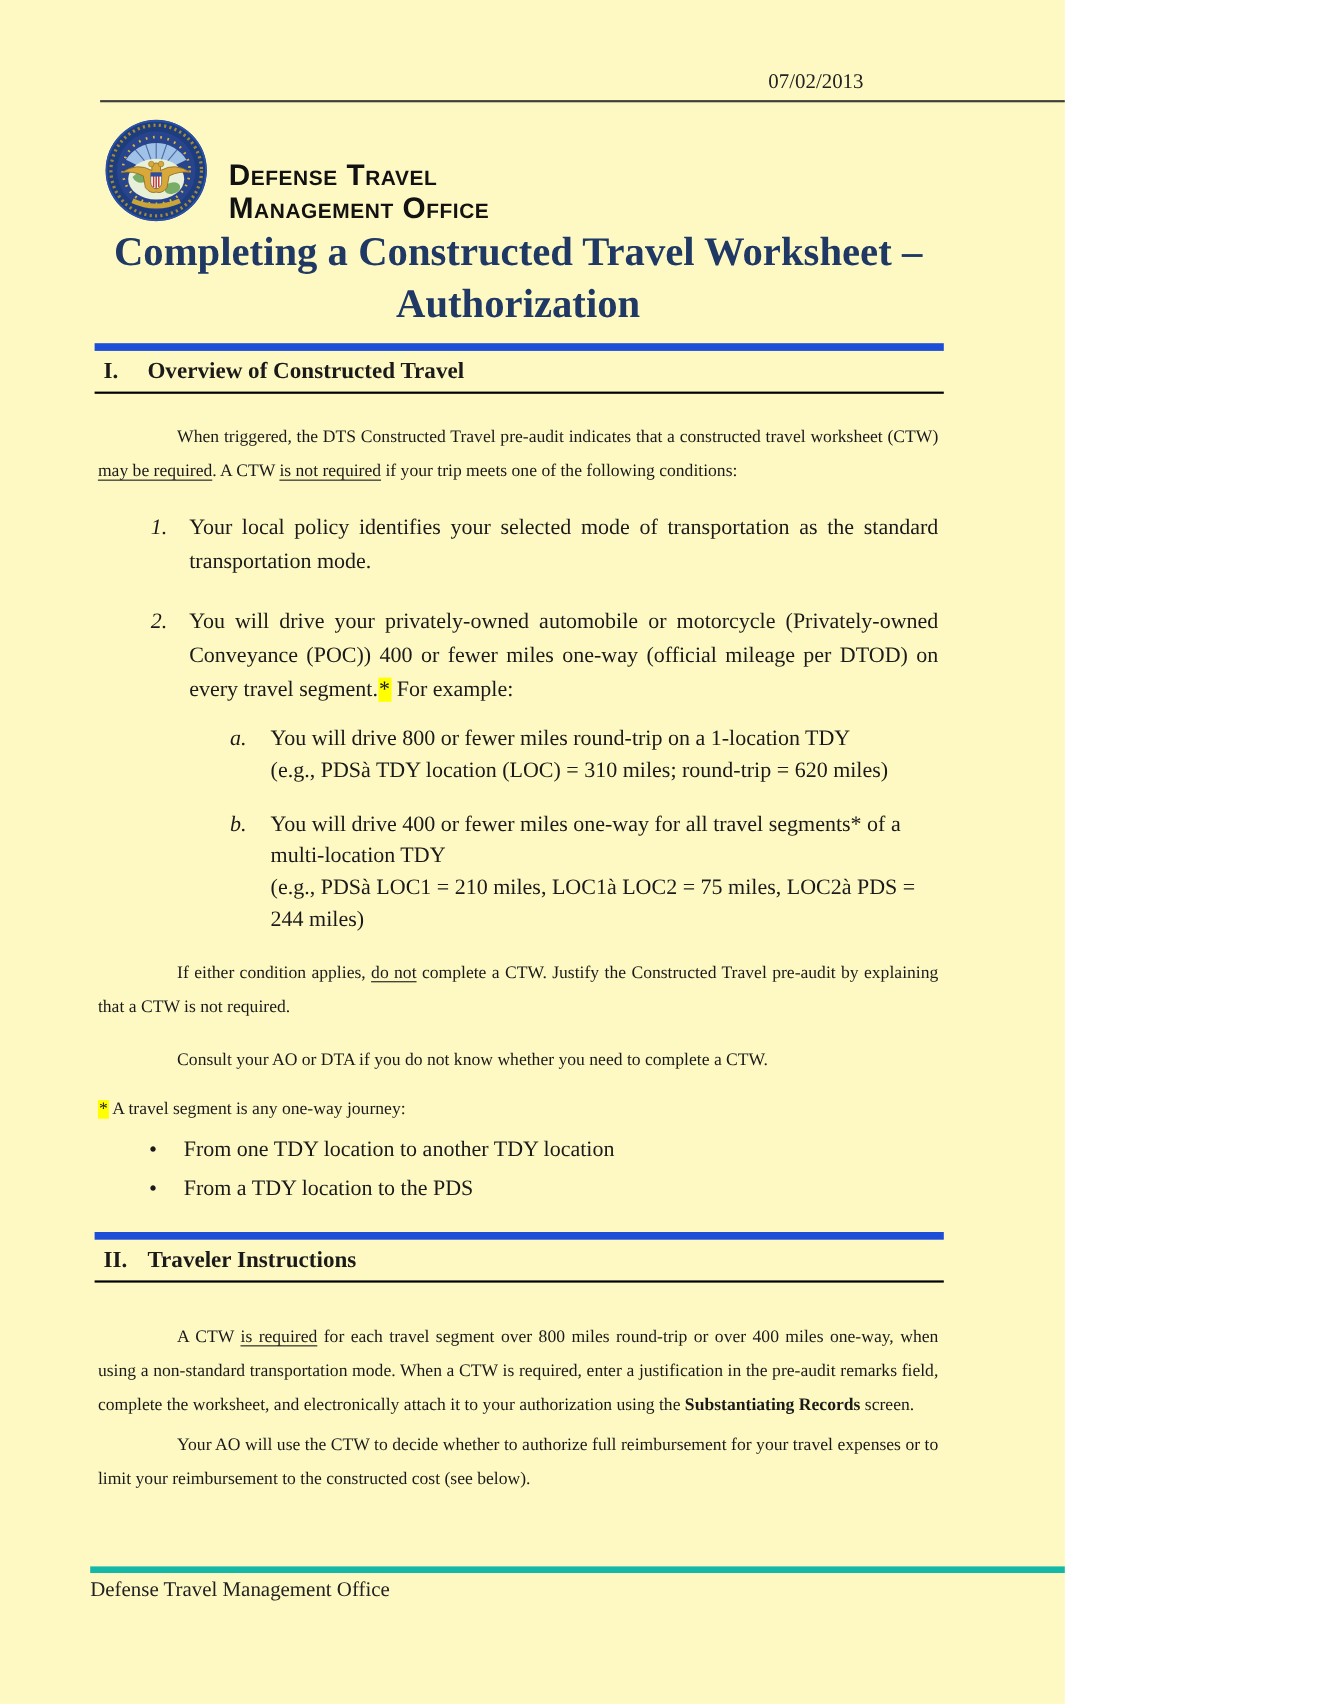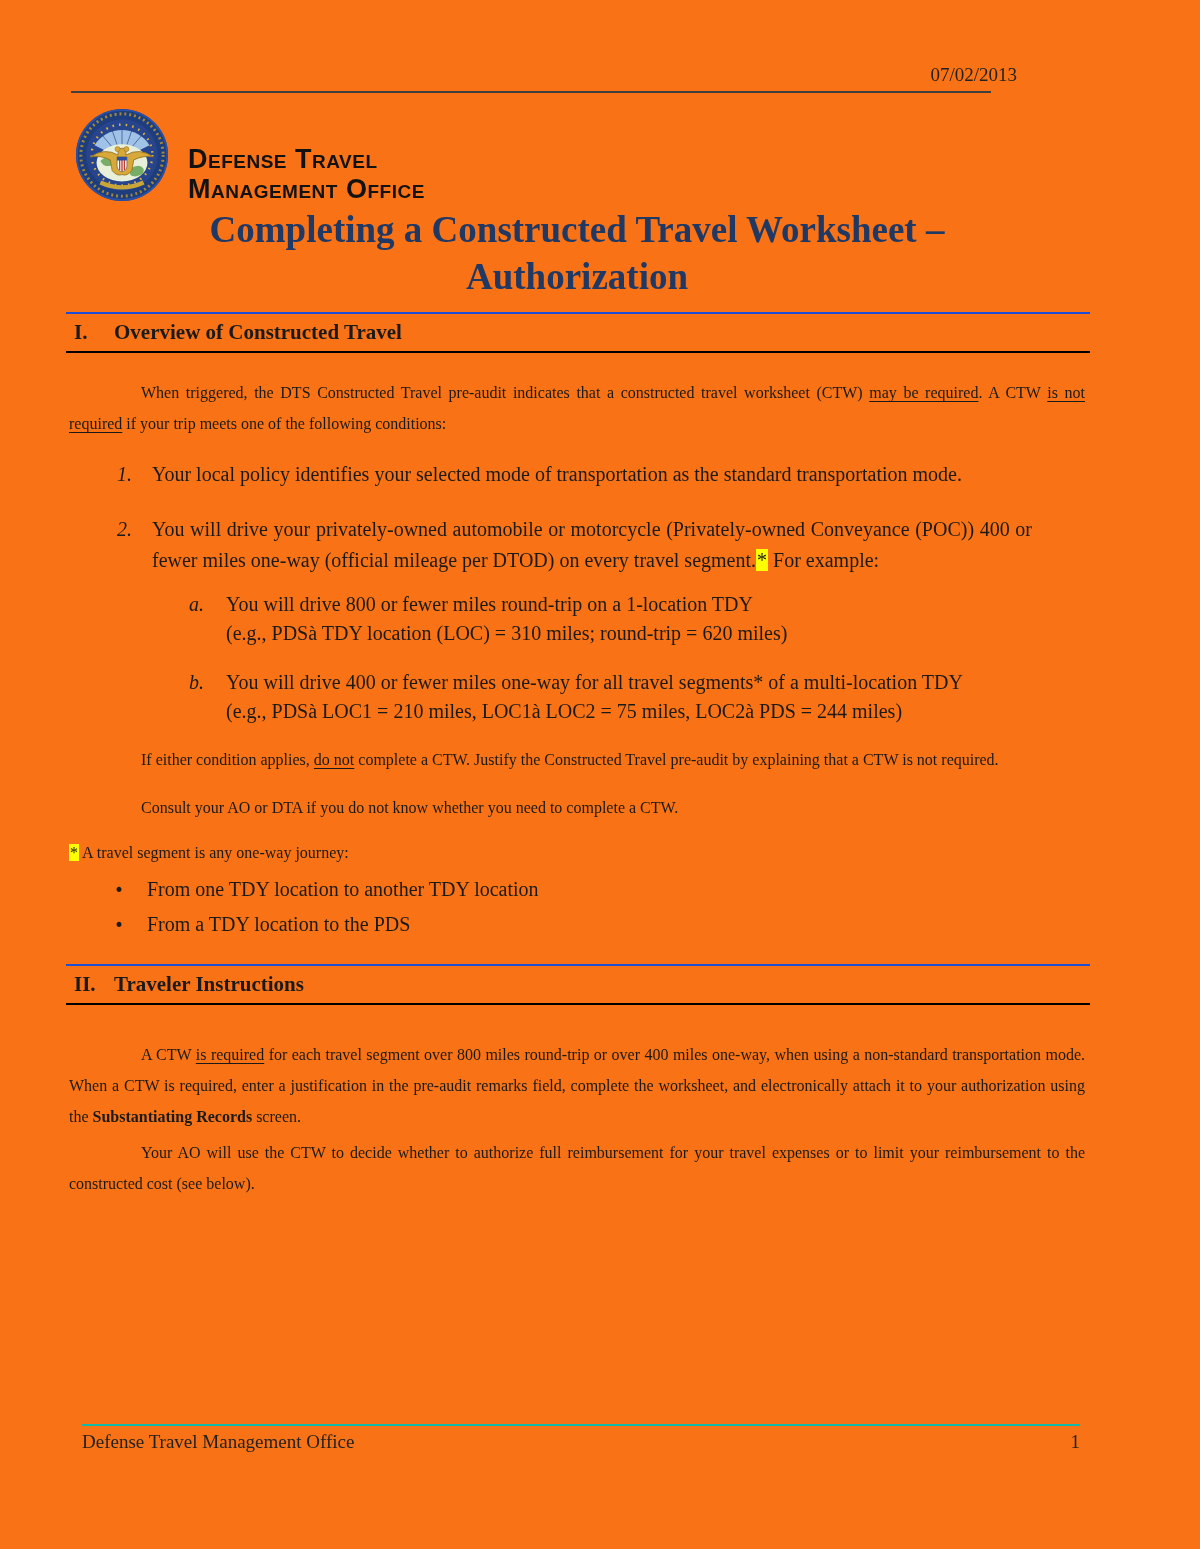--- a/index.html
+++ b/index.html
@@ -1,32 +1,32 @@
 <!DOCTYPE html>
 <html><head>
 <meta charset="utf-8">
 <style>
   html,body{margin:0;padding:0;background:#ffffff;}
   .page{
-    position:relative; width:1200px; height:1549px; background:#f97316;
+    position:relative; width:968px; height:1549px; background:#fef9c3;
     font-family:"Liberation Serif","DejaVu Serif",serif; color:#1a1a1a;
-    overflow:hidden; box-sizing:border-box; padding:0 115px 0 69px;
+    overflow:hidden; box-sizing:border-box; padding:0 115px 0 89px;
   }
   .date{margin-top:62px; margin-right:68px; text-align:right; font-size:19px; line-height:26px; color:#222;}
   .header-rule{border-top:2px solid #3f3f3f; margin-top:3px; margin-left:2px; width:920px; height:0;}
   .brand-row{display:flex; margin-top:13px; margin-left:3px; height:98px; align-items:flex-end;}
   .seal{width:100px; height:98px; flex:none;}
   .org{
     margin-left:16px; padding-top:8px;
     font-family:"Liberation Sans","DejaVu Sans",sans-serif; font-weight:bold;
     font-variant:small-caps; font-size:27px; line-height:30px; letter-spacing:.5px; color:#121212;
   }
   .title{margin:2px 0 0 0; text-align:center; font-size:37px; line-height:47px; font-weight:bold; color:#1f3864;}
   .sect{
-    border-top:2px solid #1d4ed8; border-bottom:2px solid #000;
+    border-top:7px solid #1d4ed8; border-bottom:2px solid #000;
     padding:6px 0 7px 8px; font-weight:bold; font-size:21px; line-height:24px;
     margin:0 -5px 0 -3px;
   }
   .sect1{margin-top:12px;}
   .sect2{margin-top:22px;}
   .sect-num{display:inline-block; width:40px;}
   .para{margin:0; font-size:16px; line-height:31px;}
   .indent{text-indent:72px;}
   .just{text-align:justify;}
   .mt24{margin-top:24px;} .mt20{margin-top:20px;} .mt18{margin-top:18px;}
@@ -38,21 +38,21 @@
   .sub-num{width:37px; margin-left:120px; flex:none; font-style:italic;}
   .bullets{margin-top:4px;}
   .bullet{display:flex; font-size:20px; line-height:34px;}
   .bullet-mark{width:33px; margin-left:45px; flex:none;}
   .bullet-mark::before{content:"\2022"; font-family:"DejaVu Sans",sans-serif; font-size:17px;}
   .u{text-decoration:underline; text-underline-offset:3px;}
   .hl{background:#ffff00; padding:0 1px;}
   .b{font-weight:bold;}
   .footer{
     position:absolute; left:82px; top:1424px; width:998px;
-    border-top:2px solid #14b8a6; padding-top:5px;
+    border-top:6px solid #14b8a6; padding-top:5px;
     display:flex; justify-content:space-between; font-size:19px; color:#222;
   }
 </style>
 </head>
 <body>
 
 <div class="page">
 
   <div class="date">07/02/2013</div>
   <div class="header-rule"></div>

